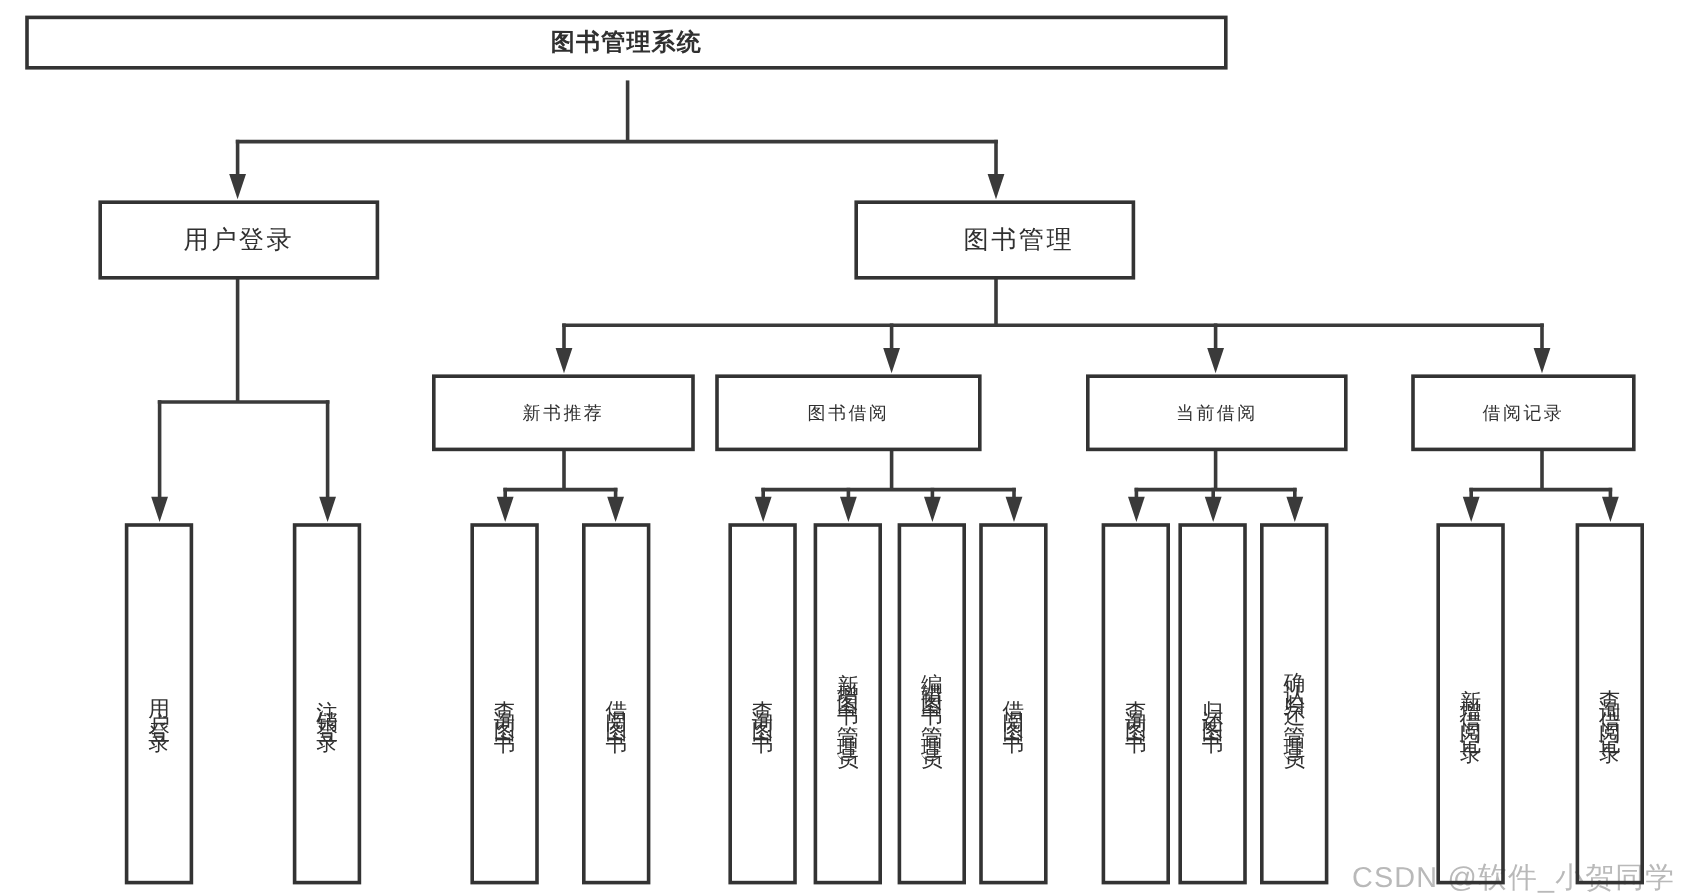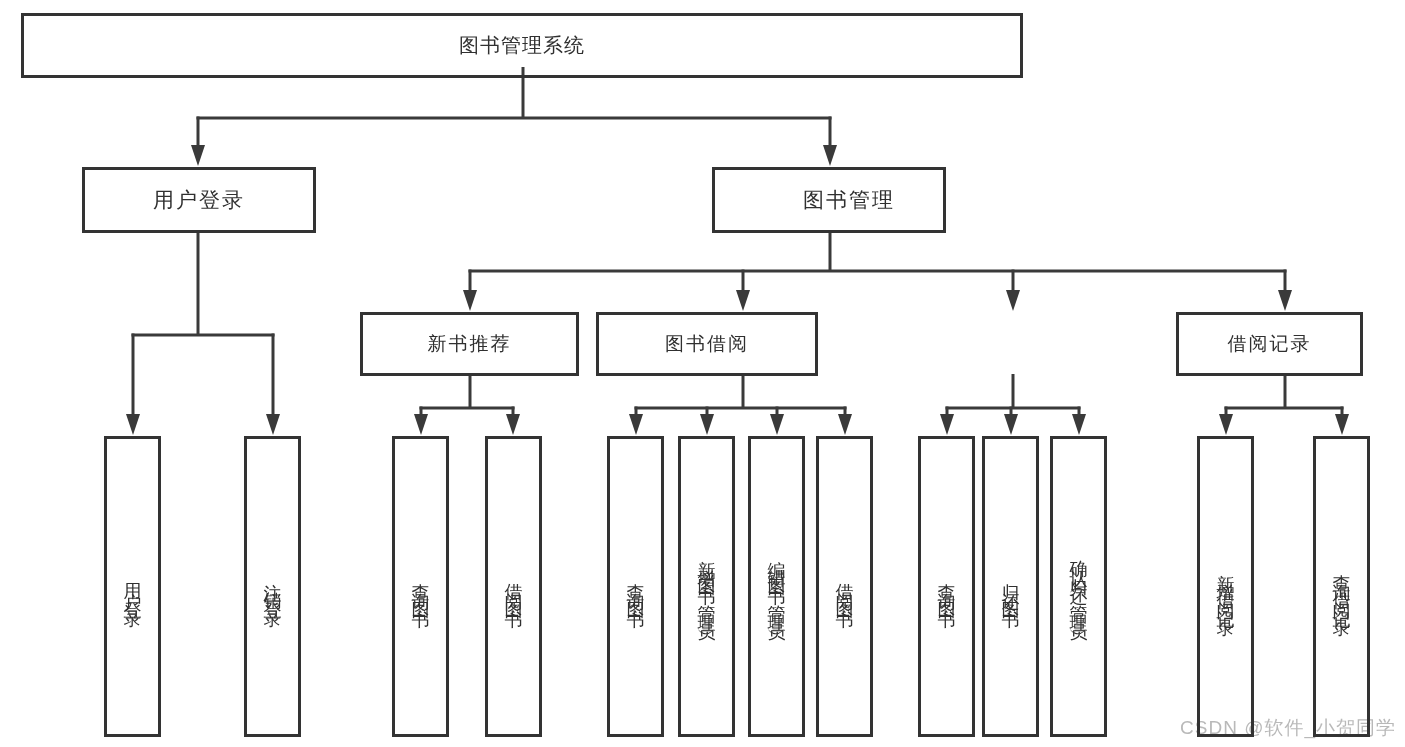--- a/index.html
+++ b/index.html
@@ -26,25 +26,25 @@
     z-index:0;color:var(--color-line);
   }
   .node{
     position:absolute;
     border:3px solid var(--color-box_border);
     background:transparent;
     display:flex;align-items:center;justify-content:center;
     z-index:2;
     color:var(--color-text);
   }
-  .node.root{left:21px;top:13px;width:1002px;height:65px;font-size:20px;letter-spacing:1px;}
+  .node.root{left:21px;top:13px;width:1002px;height:45px;font-size:20px;letter-spacing:1px;font-weight:bold;}
   .node.lv2{top:167px;width:234px;height:66px;font-size:21px;letter-spacing:2px;}
   .node.user-login{left:82px;}
   .node.book-mgmt{left:712px;padding-left:40px;}
-  .node.lv3{top:312px;height:64px;font-size:19px;letter-spacing:2px;}
+  .node.lv3{top:312px;height:64px;font-size:15px;letter-spacing:2px;}
   .node.new-rec{left:360px;width:219px;}
   .node.book-borrow{left:596px;width:222px;}
   .node.cur-borrow{left:905px;width:218px;}
   .node.bor-records{left:1176px;width:187px;}
   .node.leaf{
     top:436px;width:57px;height:301px;
     font-size:18px;
   }
   .leaf .vtext{
     writing-mode:vertical-rl;
@@ -63,21 +63,21 @@
   .leaf.x-bor-borrow{left:816px;}
   .leaf.x-cur-query{left:918px;}
   .leaf.x-cur-return{left:982px;}
   .leaf.x-cur-confirm{left:1050px;}
   .leaf.x-record-add{left:1197px;}
   .leaf.x-record-query{left:1313px;}
   .watermark{
     position:absolute;
     right:9px;top:715px;
     z-index:1;
-    font-size:19px;
+    font-size:24px;
     color:var(--color-watermark);
     letter-spacing:1px;
     white-space:nowrap;
   }
 </style>
 </head>
 <body>
 
 <div class="stage">
 
@@ -162,20 +162,23 @@
   <div class="node lv2 book-mgmt">
     <span>图书管理</span>
   </div>
 
   <div class="node lv3 new-rec">
     <span>新书推荐</span>
   </div>
   <div class="node lv3 book-borrow">
     <span>图书借阅</span>
   </div>
+  <div class="node lv3 cur-borrow">
+    <span>当前借阅</span>
+  </div>
   <div class="node lv3 bor-records">
     <span>借阅记录</span>
   </div>
 
   <div class="node leaf x-login">
     <span class="vtext">用户登录</span>
   </div>
   <div class="node leaf x-logout">
     <span class="vtext">注销登录</span>
   </div>

